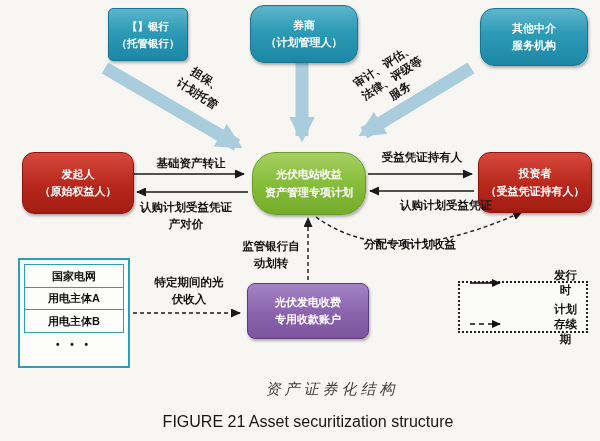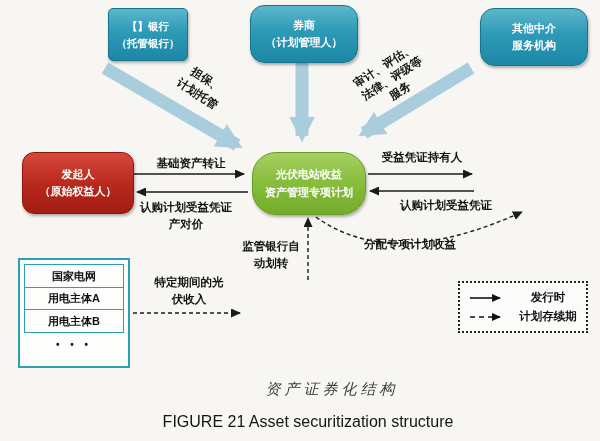--- a/index.html
+++ b/index.html
@@ -49,21 +49,21 @@
   .payer-more{
     height:26px;display:flex;align-items:center;justify-content:center;
     color:#111;font-weight:bold;font-size:10px;letter-spacing:4px;
   }
   .legend{
     position:absolute;left:458px;top:281px;width:130px;height:52px;
     background:#fbfbfa;border:2px dotted #222;box-sizing:border-box;
     display:flex;flex-direction:column;justify-content:center;gap:4px;padding:2px 8px;
   }
   .legend-row{display:flex;align-items:center;gap:10px;}
-  .legend-row .lab{color:#111;font-weight:bold;font-size:11.5px;flex:1;text-align:center;}
+  .legend-row .lab{color:#111;font-weight:bold;font-size:11.5px;flex:1;text-align:center;margin-left:35px;}
   .cap-zh{
     position:absolute;left:0;top:380px;width:600px;text-align:center;
     transform:translateX(32px);
     font-family:"Liberation Serif",serif;font-size:15px;color:#3c3c3c;
     letter-spacing:4px;font-style:italic;
   }
   .cap-en{
     position:absolute;left:0;top:413px;width:600px;text-align:center;
     transform:translateX(8px);
     font-size:16px;color:#151515;
@@ -122,21 +122,25 @@
 （托管银行）</div>
   <div class="node teal round" style="left:250px;top:5px;width:106px;height:56px;text-align:center;">券商
 （计划管理人）</div>
   <div class="node teal round" style="left:480px;top:8px;width:106px;height:56px;">其他中介
 服务机构</div>
 
   <div class="node red" style="left:22px;top:152px;width:110px;height:60px;">发起人
 （原始权益人）</div>
   <div class="node green" style="left:252px;top:152px;width:112px;height:61px;">光伏电站收益
 资产管理专项计划</div>
+  <div class="node red" style="left:478px;top:152px;width:112px;height:59px;">投资者
+（受益凭证持有人）</div>
 
+  <div class="node purple" style="left:247px;top:283px;width:120px;height:54px;">光伏发电收费
+专用收款账户</div>
 
   <div class="payers">
     <div class="payer-row">国家电网</div>
     <div class="payer-row">用电主体A</div>
     <div class="payer-row">用电主体B</div>
     <div class="payer-more">• • •</div>
   </div>
 
   <div class="legend">
     <div class="legend-row">

